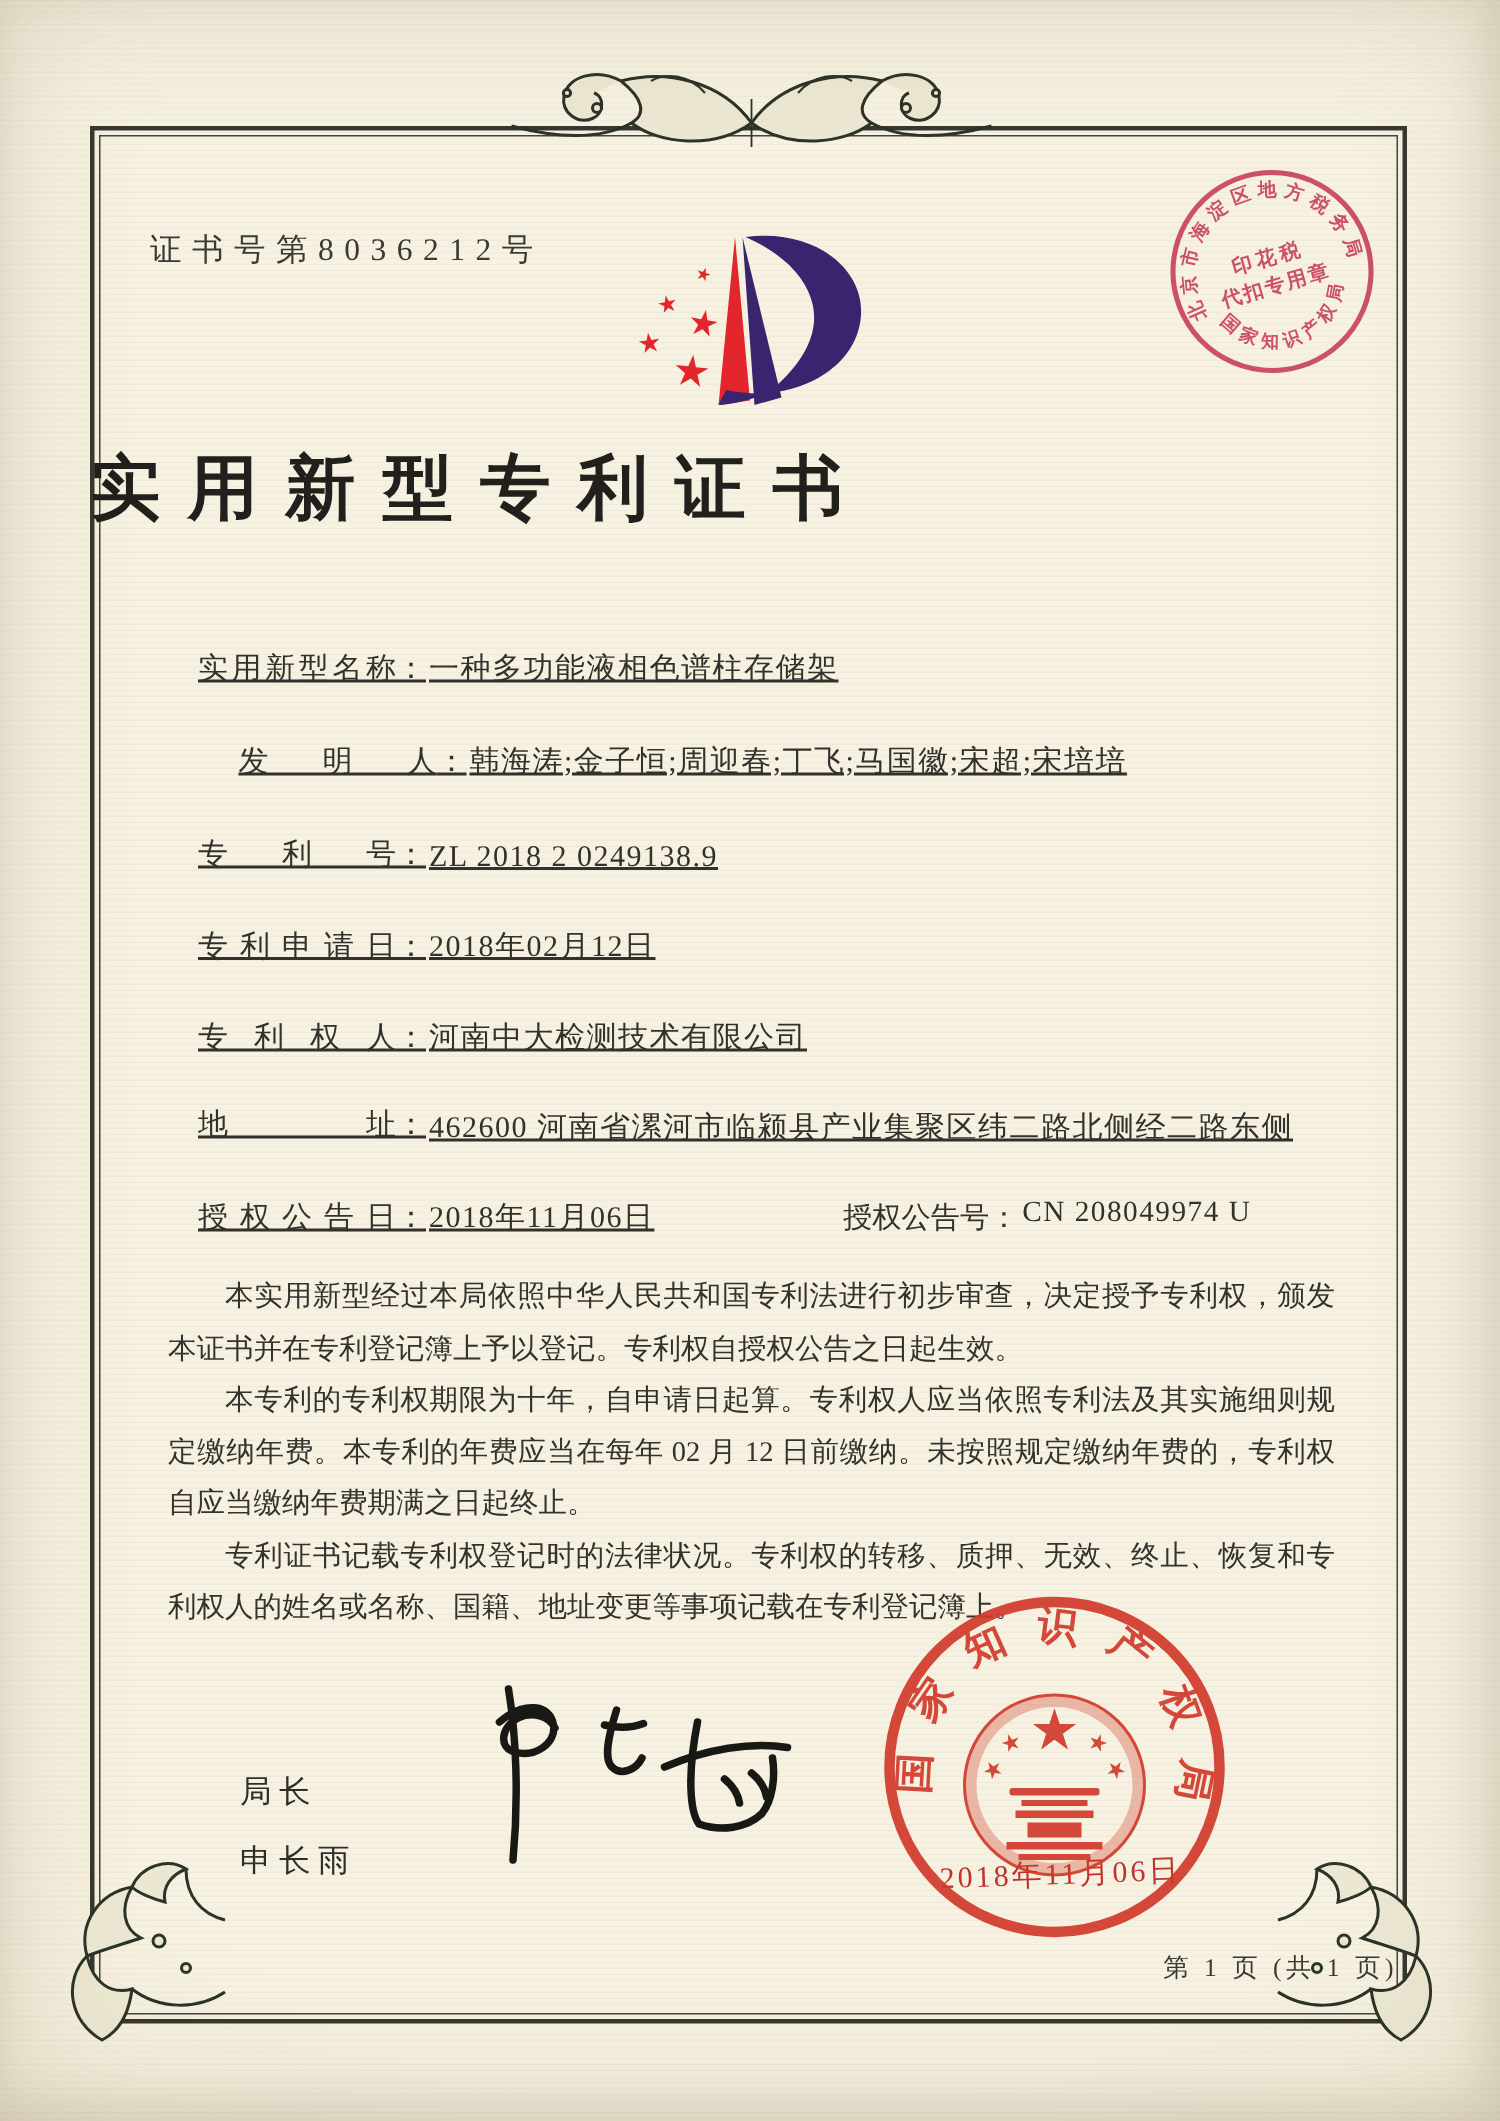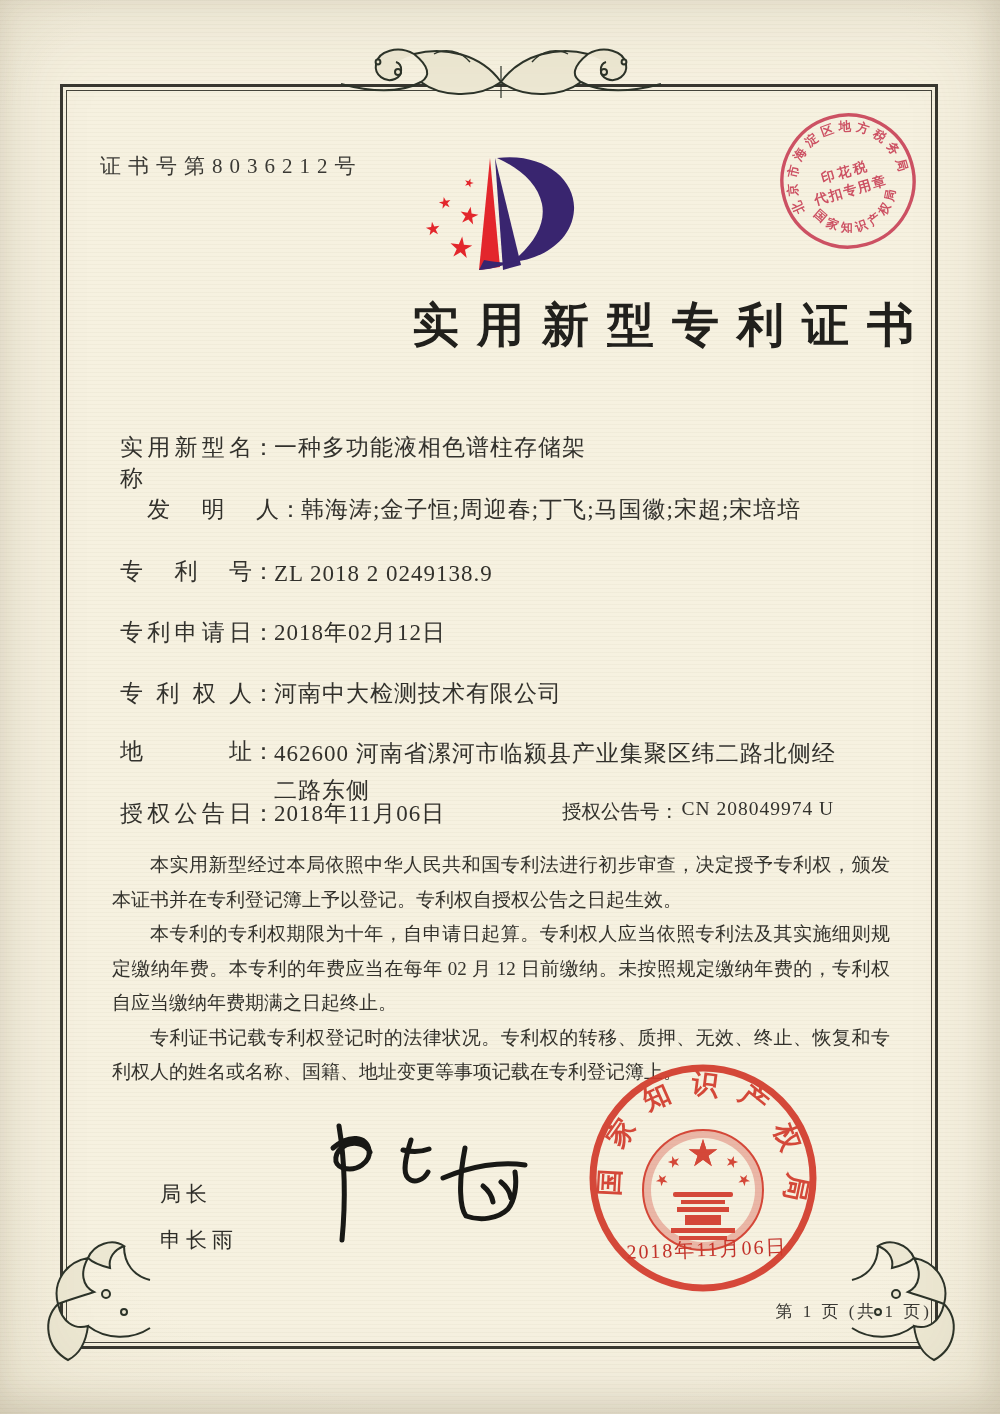--- a/index.html
+++ b/index.html
@@ -13,23 +13,23 @@
     background:
       repeating-linear-gradient(180deg, rgba(150,140,105,0.055) 0 1px, rgba(0,0,0,0) 1px 4px),
       radial-gradient(120% 100% at 50% 45%, #f6f1e0 55%, #eee8d2 85%, #e4ddc4 100%);
   }
   .vignette{position:absolute;inset:0;pointer-events:none;
     box-shadow:inset 0 0 90px rgba(110,95,60,.18), inset -6px -10px 30px rgba(80,65,40,.12);}
   
   .frame{position:absolute;left:60px;top:84px;width:872px;height:1259px;border:3px solid #383730;}
   .frame-inner{position:absolute;inset:3px;border:1px solid #44433a;}
   .cert-no{position:absolute;left:100px;top:152px;font-size:21px;letter-spacing:7px;color:#3a3934;}
-  .title{position:absolute;left:60px;top:294px;width:872px;text-align:right;
+  .title{position:absolute;left:60px;top:294px;width:872px;text-align:left;
     font-size:47px;font-weight:bold;letter-spacing:18px;color:#21201c;}
-  .field-row{position:absolute;left:120px;display:flex;font-size:23px;color:#32312c;}
+  .field-row{position:absolute;left:132px;display:flex;font-size:20px;color:#32312c;text-decoration:underline;}
   .f-label{display:inline-block;width:132px;text-align:justify;text-align-last:justify;flex:none;}
   .f-colon{flex:none;width:22px;}
   .f-value{letter-spacing:1px;}
   .addr-value{width:580px;line-height:1.6;letter-spacing:1px;}
   .grant-right{position:absolute;left:562px;top:798px;display:flex;font-size:19.5px;color:#32312c;}
   .paras{position:absolute;left:112px;top:848px;width:778px;font-size:19px;line-height:1.82;
     color:#33322c;text-align:justify;}
   .paras p{margin:0;text-indent:2em;}
   .signer{position:absolute;left:160px;font-size:21px;letter-spacing:5px;color:#2e2d28;margin-top:30px;}
   .footer{position:absolute;left:60px;top:1300px;width:872px;text-align:right;

